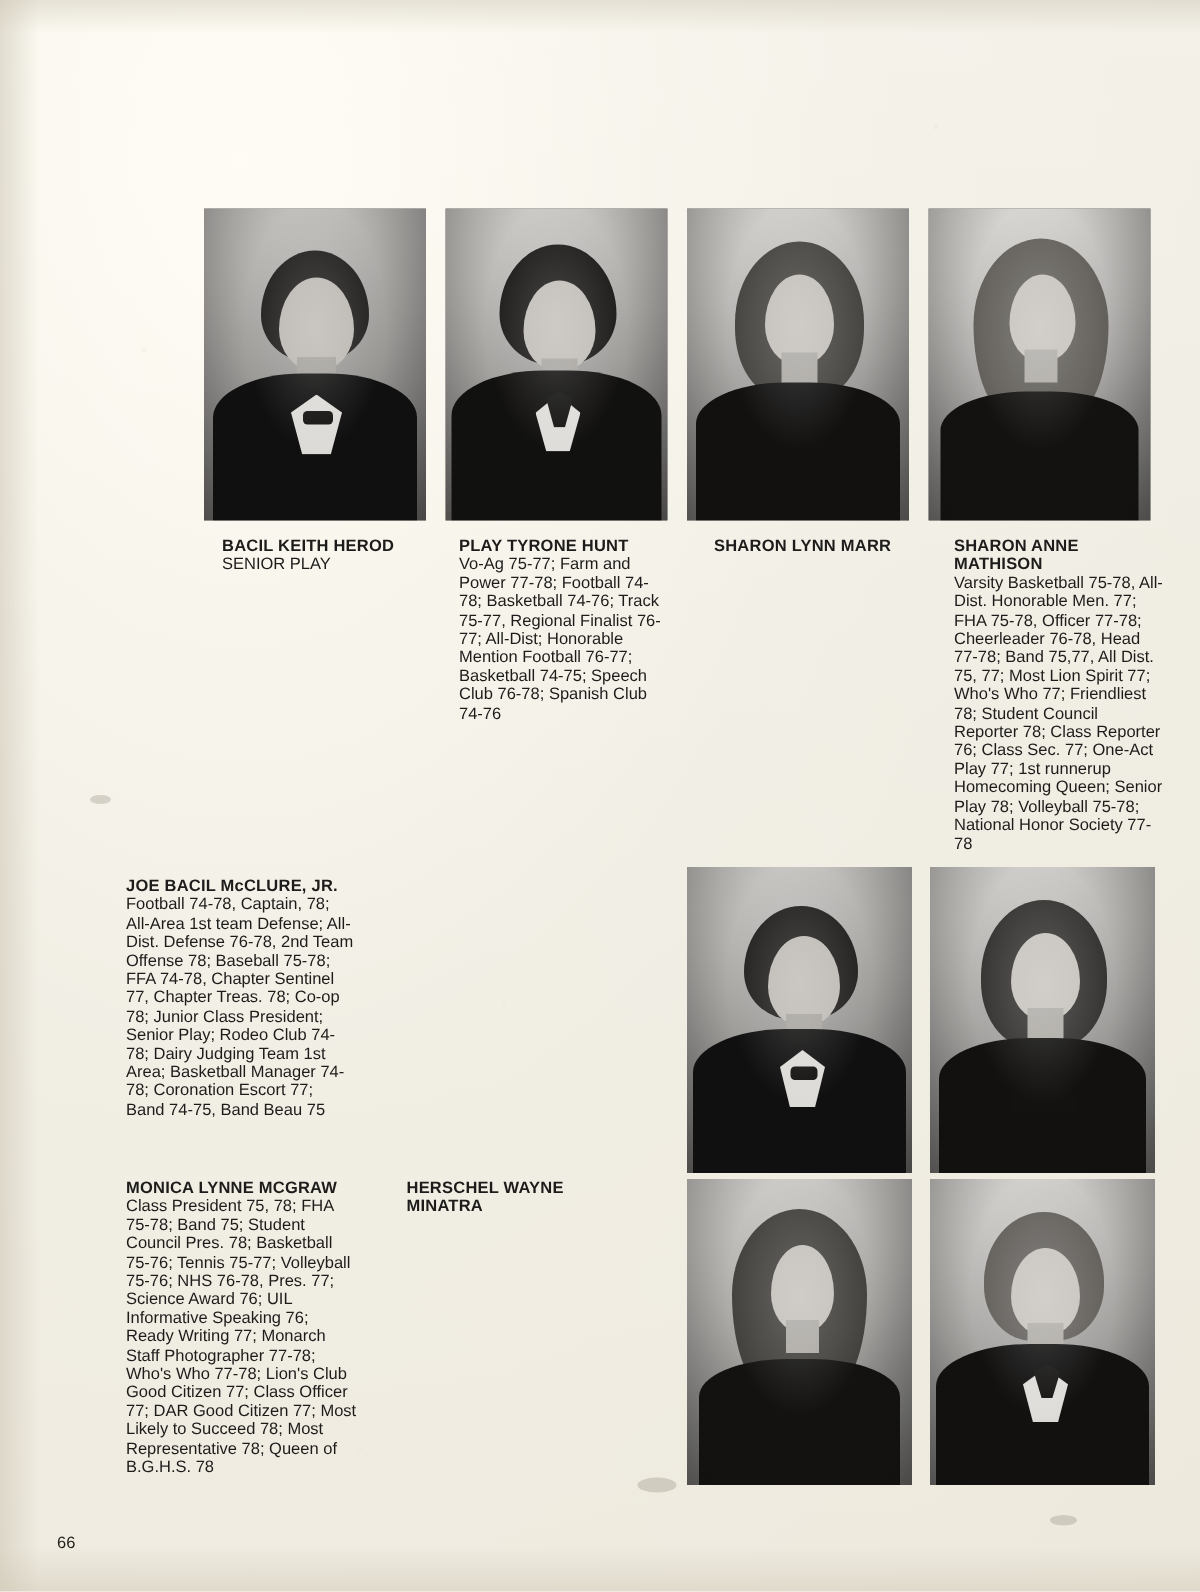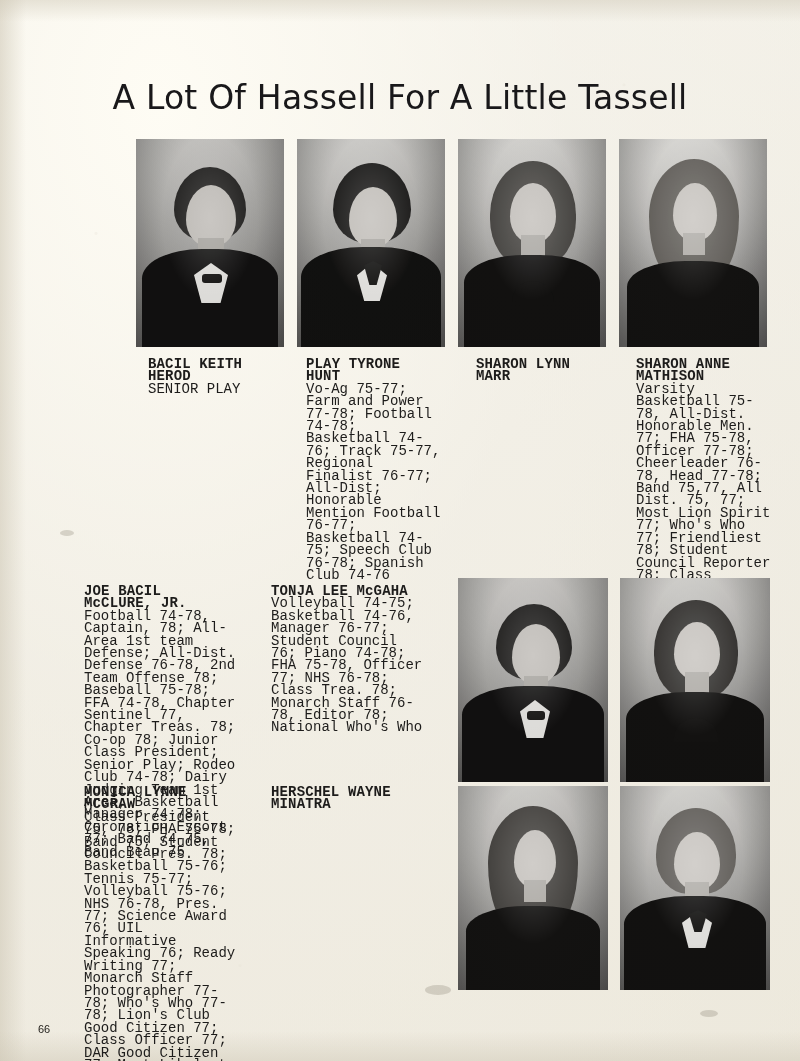--- a/index.html
+++ b/index.html
@@ -107,22 +107,22 @@
     position: absolute;
     background: #e4e0d6;
   }
   .por .tie {
     position: absolute;
     background: #1b1916;
   }
 
   .caption {
     position: absolute;
-    font-family: Liberation Mono, monospace;
-    font-size: 14px;
+    font-family: Liberation Sans, sans-serif;
+    font-size: 11px;
     line-height: 12.4px;
     color: #1d1c1b;
   }
   .caption .nm {
     font-weight: 700;
     letter-spacing: 0.15px;
     display: block;
   }
   .caption .bd {
     display: block;
@@ -150,21 +150,20 @@
 <div class="page">
   <div class="grain"></div>
   <div class="edge-left"></div>
   <div class="edge-top"></div>
   <div class="edge-bottom"></div>
 
   <div class="blemish" style="left:425px; top:985px; width:26px; height:10px;"></div>
   <div class="blemish" style="left:700px; top:1010px; width:18px; height:7px;"></div>
   <div class="blemish" style="left:60px; top:530px; width:14px; height:6px;"></div>
 
-  <div class="headline">A Lot Of Hassell For A Little Tassell</div>
 
   <div class="photo" style="left:136px; top:139px; width:148px; height:208px;">
     <div class="bg"></div>
     <div class="por">
       <div class="hair" style="left:38px; top:28px; width:72px; height:74px; background:#241f1b;"></div>
       <div class="face" style="left:50px; top:46px; width:50px; height:62px; background:#c3b6a2;"></div>
       <div class="neck" style="left:62px; top:99px; width:26px; height:22px; background:#ab9f8c;"></div>
       <div class="body" style="left:6px; width:136px; height:98px; background:#141210;"></div>
       <div class="shirt" style="left:58px; bottom:44px; width:34px; height:40px; background:#ded9cd; clip-path:polygon(50% 0,100% 30%,78% 100%,22% 100%,0 30%);"></div>
       <div class="tie" style="left:66px; bottom:64px; width:20px; height:9px; background:#17150f; border-radius:3px;"></div>
@@ -225,24 +224,20 @@
   <div class="caption" style="left:636px; top:358px; width:140px;">
     <span class="nm">SHARON ANNE MATHISON</span>
     <span class="bd">Varsity Basketball 75-78, All-Dist. Honorable Men. 77; FHA 75-78, Officer 77-78; Cheerleader 76-78, Head 77-78; Band 75,77, All Dist. 75, 77; Most Lion Spirit 77; Who's Who 77; Friendliest 78; Student Council Reporter 78; Class Reporter 76; Class Sec. 77; One-Act Play 77; 1st runnerup Homecoming Queen; Senior Play 78; Volleyball 75-78; National Honor Society 77-78</span>
   </div>
 
   <div class="caption" style="left:84px; top:585px; width:152px;">
     <span class="nm">JOE BACIL McCLURE, JR.</span>
     <span class="bd">Football 74-78, Captain, 78; All-Area 1st team Defense; All-Dist. Defense 76-78, 2nd Team Offense 78; Baseball 75-78; FFA 74-78, Chapter Sentinel 77, Chapter Treas. 78; Co-op 78; Junior Class President; Senior Play; Rodeo Club 74-78; Dairy Judging Team 1st Area; Basketball Manager 74-78; Coronation Escort 77; Band 74-75, Band Beau 75</span>
   </div>
 
-  <div class="caption" style="left:271px; top:585px; width:154px;">
-    <span class="nm">TONJA LEE McGAHA</span>
-    <span class="bd">Volleyball 74-75; Basketball 74-76, Manager 76-77; Student Council 76; Piano 74-78; FHA 75-78, Officer 77; NHS 76-78; Class Trea. 78; Monarch Staff 76-78, Editor 78; National Who's Who</span>
-  </div>
 
   <div class="caption" style="left:84px; top:786px; width:154px;">
     <span class="nm">MONICA LYNNE MCGRAW</span>
     <span class="bd">Class President 75, 78; FHA 75-78; Band 75; Student Council Pres. 78; Basketball 75-76; Tennis 75-77; Volleyball 75-76; NHS 76-78, Pres. 77; Science Award 76; UIL Informative Speaking 76; Ready Writing 77; Monarch Staff Photographer 77-78; Who's Who 77-78; Lion's Club Good Citizen 77; Class Officer 77; DAR Good Citizen 77; Most Likely to Succeed 78; Most Representative 78; Queen of B.G.H.S. 78</span>
   </div>
 
   <div class="caption" style="left:271px; top:786px; width:156px;">
     <span class="nm">HERSCHEL WAYNE MINATRA</span>
   </div>
 

